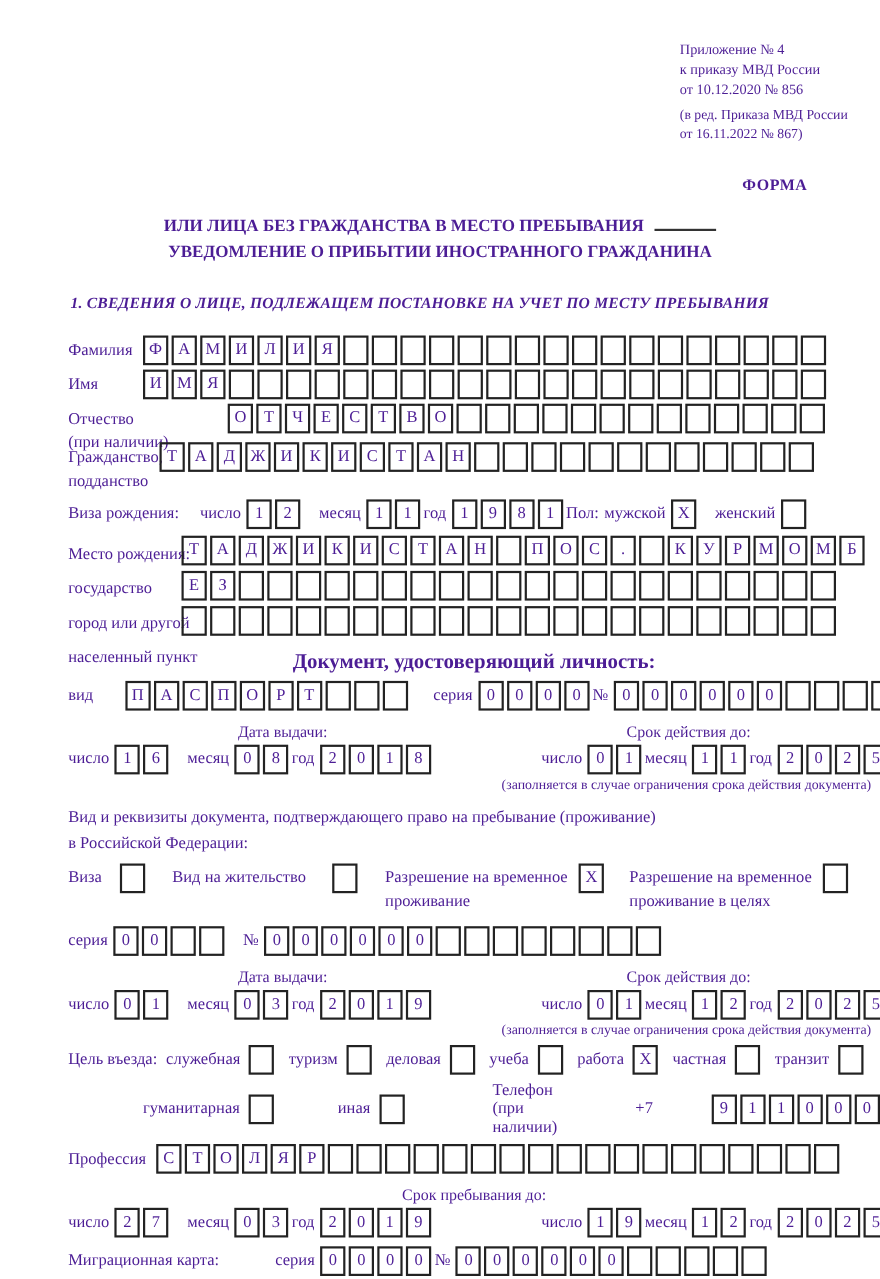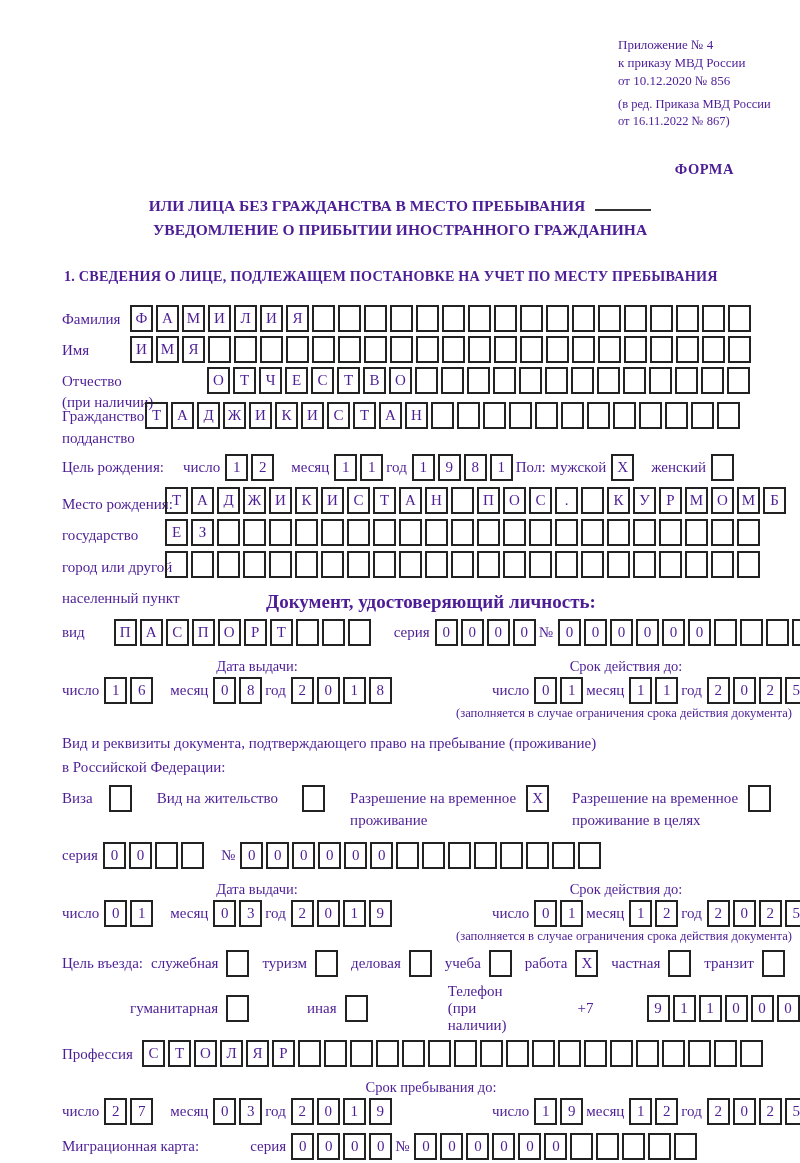--- a/index.html
+++ b/index.html
@@ -3,21 +3,21 @@
 <meta charset="utf-8">
 <style>
   html,body{margin:0;padding:0;background:#fff;}
   .page{width:800px;min-height:1163px;background:#fff;color:#4c1d95;
         font-family:"Liberation Serif", serif;font-size:15px;position:relative;overflow:hidden;}
   .hdr-block{margin:36px 0 0 618px;font-size:13px;line-height:1.4;}
   .hdr-note{margin:5px 0 0 618px;font-size:12.5px;line-height:1.4;}
   .forma{margin:30px 66px 0 0;text-align:right;font-weight:bold;font-size:14.5px;letter-spacing:.5px;}
   .title{margin:16px auto 0;text-align:center;font-weight:bold;font-size:15.5px;line-height:1.55;}
   .title-underline{display:inline-block;width:56px;border-bottom:2px solid #333;margin-left:10px;vertical-align:baseline;}
-  .section-head{margin:26px 0 16px 64px;font-weight:bold;font-size:14.2px;letter-spacing:.2px;}
+  .section-head{margin:26px 0 16px 64px;font-weight:bold;font-size:14.2px;letter-spacing:.2px;font-style:italic;}
   .form{margin:20px 0 0 62px;}
   .frow{display:flex;align-items:flex-start;margin-bottom:4px;}
   .lbl{flex:0 0 auto;padding-top:4px;line-height:1.45;}
   .w68{width:68px;}.w145{width:145px;}.w83{width:83px;}.w103{width:103px;}
   .boxes{white-space:nowrap;line-height:0;}
   .box{display:inline-block;box-sizing:border-box;width:23px;height:27px;border:2px solid #222;
        margin-right:3px;text-align:center;font-size:15px;line-height:23px;vertical-align:top;
        font-family:"Liberation Serif",serif;}
   .brow{margin-bottom:5px;}
   .dg{display:inline-flex;align-items:center;white-space:nowrap;}
@@ -84,21 +84,21 @@
     <div class="frow" style="margin-top:-16px;">
       <div class="lbl w83">
         <div>Гражданство,</div>
         <div>подданство</div>
       </div>
       <div class="boxes"><span class="box">Т</span><span class="box">А</span><span class="box">Д</span><span class="box">Ж</span><span class="box">И</span><span class="box">К</span><span class="box">И</span><span class="box">С</span><span class="box">Т</span><span class="box">А</span><span class="box">Н</span><span class="box"></span><span class="box"></span><span class="box"></span><span class="box"></span><span class="box"></span><span class="box"></span><span class="box"></span><span class="box"></span><span class="box"></span><span class="box"></span><span class="box"></span><span class="box"></span></div>
     </div>
 
     <div class="frow" style="margin-top:4px;align-items:center;">
       <span class="dg">
-        <span class="w">Цель рождения:</span>
+        <span class="w">Виза рождения:</span>
         <span class="inline-gap"></span>
         <span class="w">число</span>
         <span class="boxes"><span class="box">1</span><span class="box">2</span></span>
         <span class="inline-gap"></span>
         <span class="w">месяц</span>
         <span class="boxes"><span class="box">1</span><span class="box">1</span></span>
         <span class="w">год</span>
         <span class="boxes"><span class="box">1</span><span class="box">9</span><span class="box">8</span><span class="box">1</span></span>
         <span class="w">Пол:</span>
         <span class="w">мужской</span>

